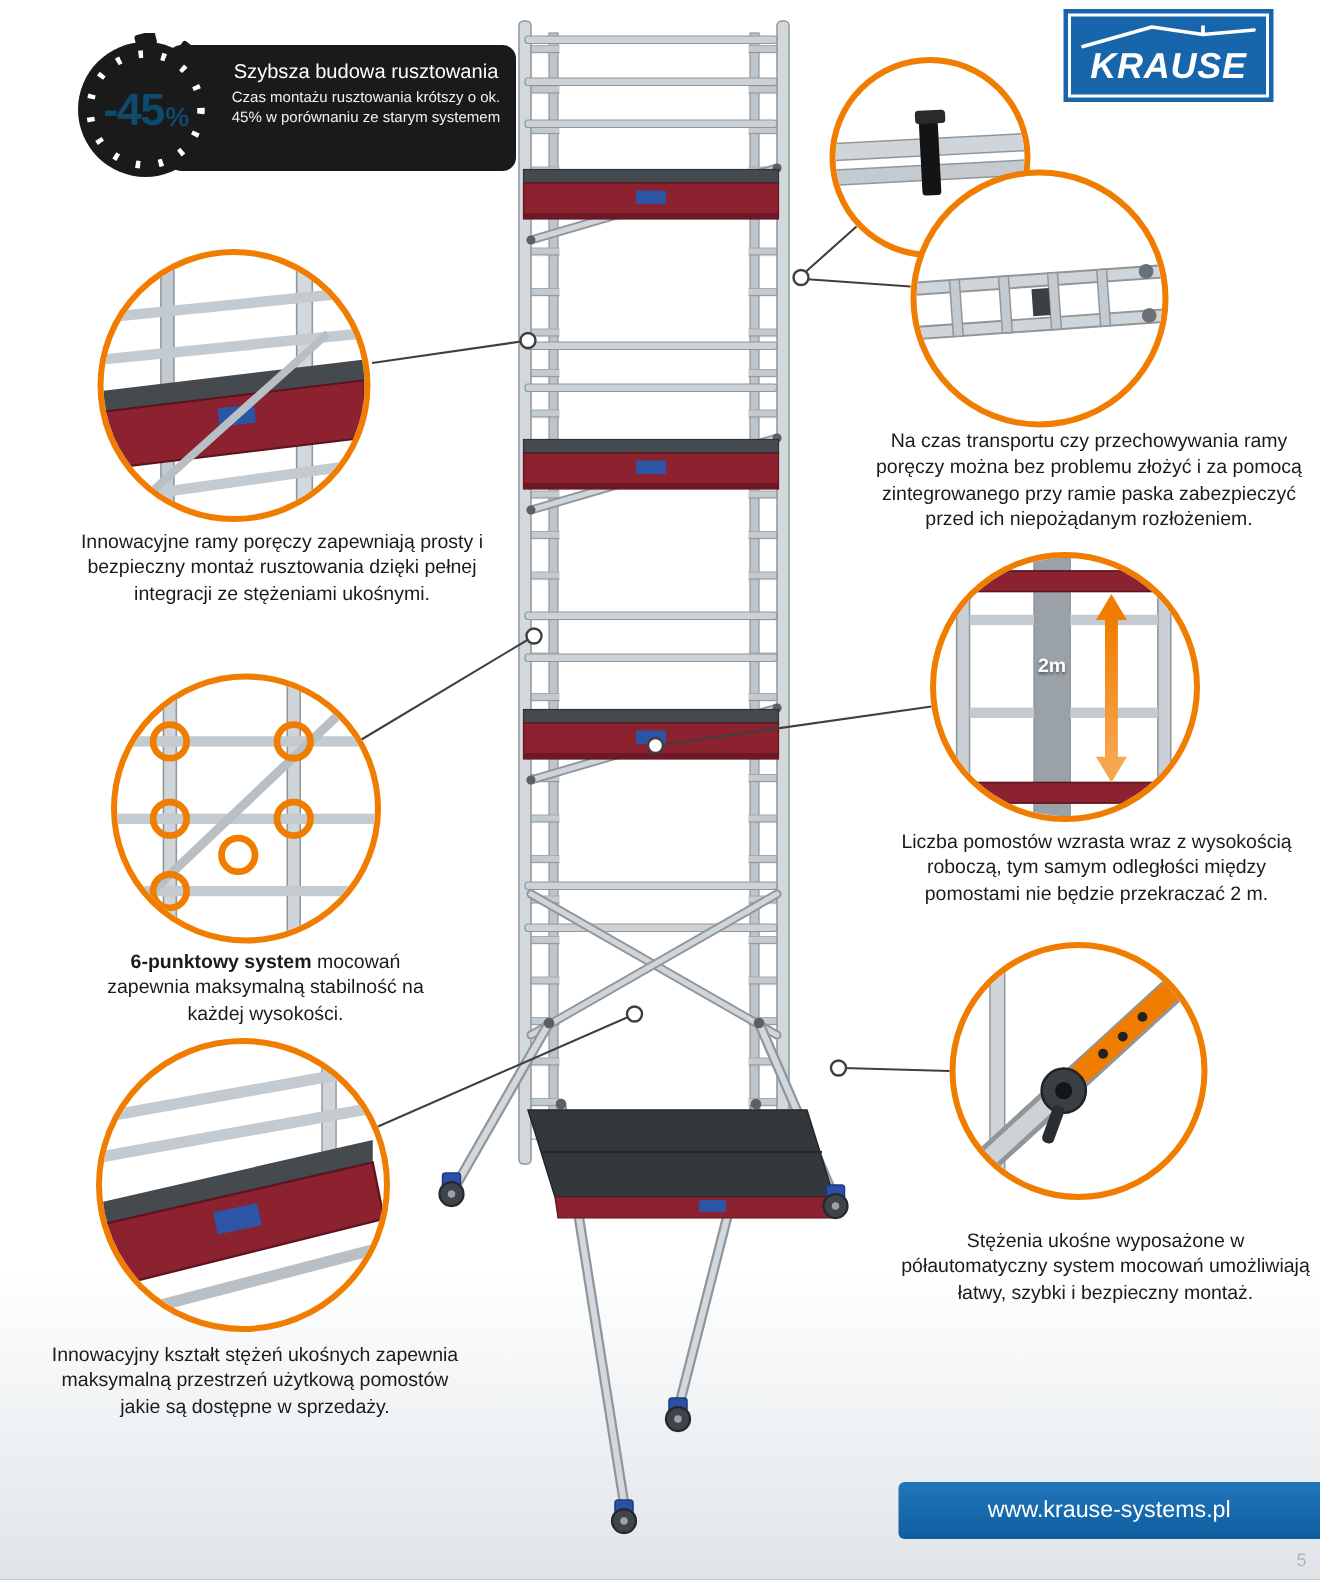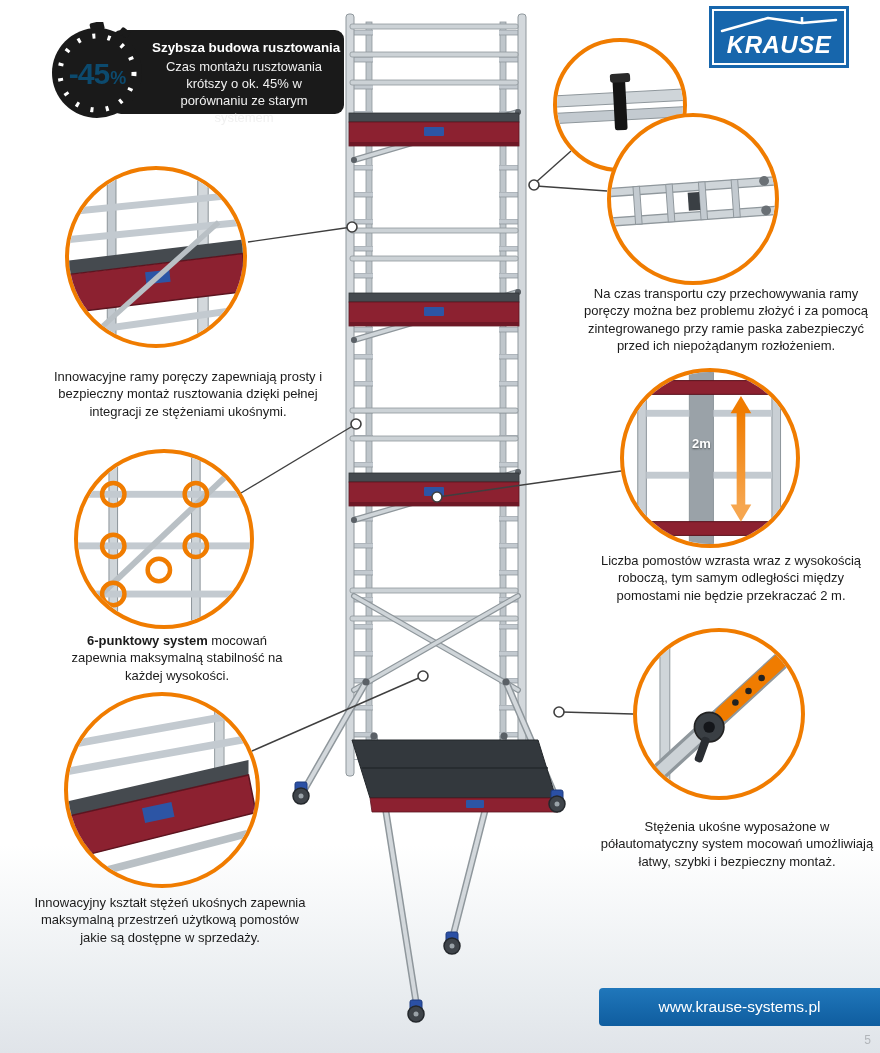--- a/index.html
+++ b/index.html
@@ -10,32 +10,32 @@
              background:linear-gradient(180deg, rgba(231,234,238,0) 0%, #e9edf0 70%, #e0e4e9 100%); }
   .artwork { position:absolute; left:0; top:0; z-index:1; }
 
   .callout { position:absolute; z-index:2; border-radius:50%; border:4px solid #f07c00; background:#fff; overflow:hidden; }
   .callout svg { display:block; width:100%; height:100%; }
   .height-label { position:absolute; left:33%; top:37%; width:24%; text-align:center; color:#fff; font-weight:bold;
                   font-size:13px; text-shadow:0 1px 2px rgba(0,0,0,.5); z-index:2; }
 
   .note { position:absolute; z-index:3; text-align:center; font-size:13px; line-height:1.33; color:#1b1b1b; }
   .note b { font-weight:bold; }
-  .note-left-top    { left:38px;  top:368px; width:300px; }
+  .note-left-top    { left:38px;  top:352px; width:300px; }
   .note-right-top   { left:578px; top:285px; width:296px; }
   .note-right-mid   { left:588px; top:552px; width:286px; }
   .note-left-mid    { left:58px;  top:632px; width:238px; }
   .note-right-bot   { left:598px; top:818px; width:278px; }
   .note-left-bot    { left:30px;  top:894px; width:280px; }
 
   .badge { position:absolute; z-index:4; left:48px; top:22px; width:300px; height:100px; }
   .badge-bubble { position:absolute; left:64px; top:8px; width:232px; height:84px; background:#1a1a1a;
                   border-radius:9px; color:#fff; padding:10px 8px 8px 40px; text-align:center; }
-  .badge-title { font-size:13.4px; font-weight:bold; margin-bottom:4px; white-space:nowrap; }
-  .badge-body { font-size:13px; line-height:1.3; color:#f0f0f0; }
+  .badge-title { font-size:13.4px; font-weight:normal; margin-bottom:4px; white-space:nowrap; }
+  .badge-body { font-size:10px; line-height:1.3; color:#f0f0f0; }
   .badge-circle { position:absolute; left:0; top:0; width:98px; height:98px; }
   .badge-circle svg { position:absolute; inset:0; }
   .badge-circle .pct { position:absolute; inset:0; display:flex; align-items:center; justify-content:center;
                        color:#0c4a6e; font-weight:bold; font-size:30px; letter-spacing:-1px; padding-top:6px; }
   .badge-circle .sign { font-size:18px; margin-top:8px; margin-left:1px; }
 
   .logo { position:absolute; z-index:4; left:712px; top:9px; width:134px; height:56px; background:#1766ac;
           border:2px solid #fff; box-shadow:0 0 0 3px #1766ac; display:flex; flex-direction:column;
           align-items:center; padding-top:4px; }
   .logo-text { color:#fff; font-weight:bold; font-style:italic; font-size:24px; letter-spacing:.5px; line-height:1; }

